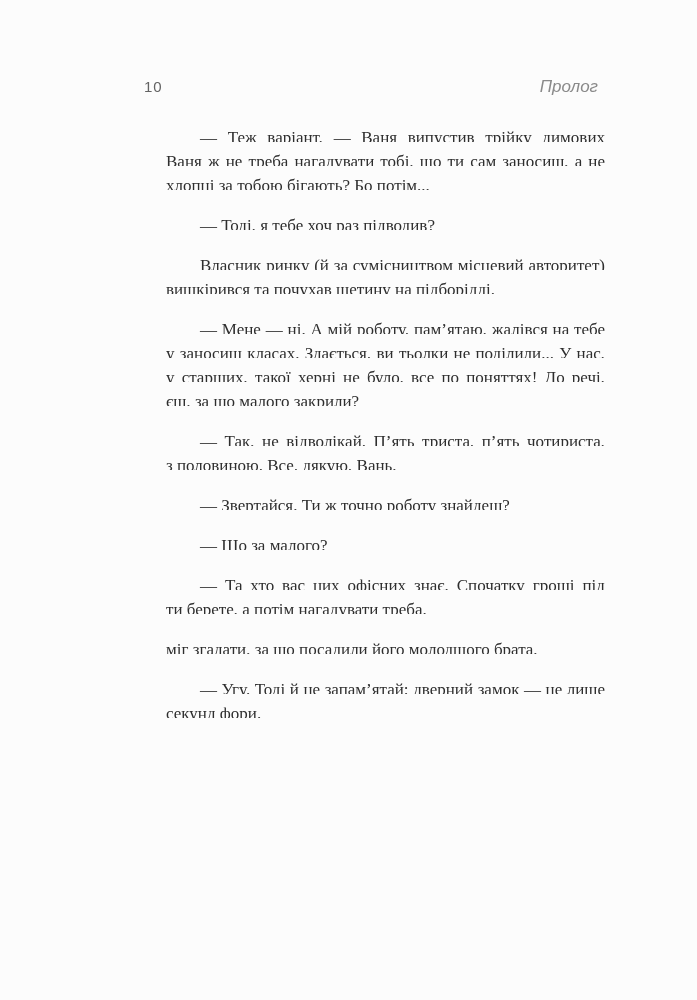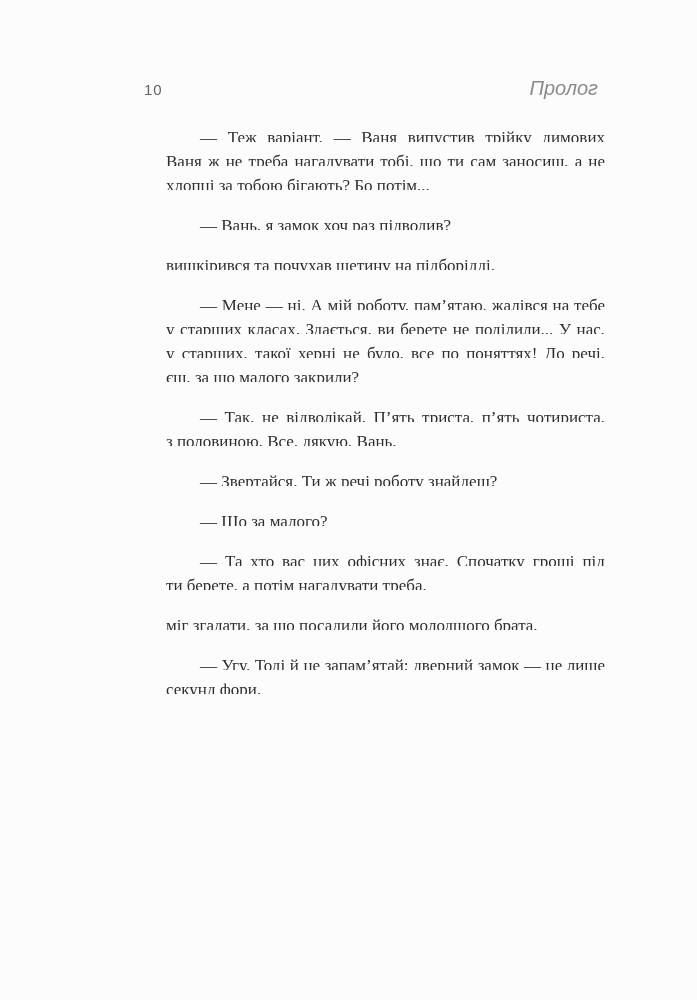--- a/index.html
+++ b/index.html
@@ -27,21 +27,21 @@
     justify-content: space-between;
     align-items: baseline;
     font-family: "Liberation Sans", sans-serif;
   }
   .page-number {
     font-size: 15px;
     letter-spacing: 1px;
     color: var(--pagenum);
   }
   .running-head {
-    font-size: 20px;
+    font-size: 17px;
     font-style: italic;
     color: var(--runhead);
   }
   .text-block {
     position: absolute;
     top: 86px; left: 126px; width: 487px;
     color: var(--text);
     font-size: 17px;
   }
   .line {
@@ -65,37 +65,38 @@
     <span class="running-head">Пролог</span>
   </div>
 
   <div class="text-block">
       <div class="para">
         <div class="line first">— Теж варіант, — Ваня випустив трійку димових кілець. —</div>
         <div class="line">Ваня ж не треба нагадувати тобі, що ти сам заносиш, а не мої</div>
         <div class="line last">хлопці за тобою бігають? Бо потім...</div>
       </div>
       <div class="para">
-        <div class="line first last">— Вань, я замок хоч раз підводив?</div>
+        <div class="line first last">— Тоді, я тебе хоч раз підводив?</div>
       </div>
       <div class="para">
+        <div class="line first">Власник ринку (й за сумісництвом місцевий авторитет)</div>
         <div class="line last">вишкірився та почухав щетину на підборідді.</div>
       </div>
       <div class="para">
         <div class="line first">— Мене — ні. А мій роботу, пам’ятаю, жалівся на тебе</div>
-        <div class="line">у старших класах. Здається, ви берете не поділили... У нас,</div>
+        <div class="line">у заносиш класах. Здається, ви тьолки не поділили... У нас,</div>
         <div class="line">у старших, такої херні не було, все по поняттях! До речі, зна-</div>
         <div class="line last">єш, за що малого закрили?</div>
       </div>
       <div class="para">
         <div class="line first">— Так, не відволікай. П’ять триста, п’ять чотириста, п’ять</div>
         <div class="line last">з половиною. Все, дякую, Вань.</div>
       </div>
       <div class="para">
-        <div class="line first last">— Звертайся. Ти ж речі роботу знайдеш?</div>
+        <div class="line first last">— Звертайся. Ти ж точно роботу знайдеш?</div>
       </div>
       <div class="para">
         <div class="line first last">— Що за малого?</div>
       </div>
       <div class="para">
         <div class="line first">— Та хто вас цих офісних знає. Спочатку гроші під процен-</div>
         <div class="line last">ти берете, а потім нагадувати треба.</div>
       </div>
       <div class="para">
         <div class="line last">міг згадати, за що посадили його молодшого брата.</div>

